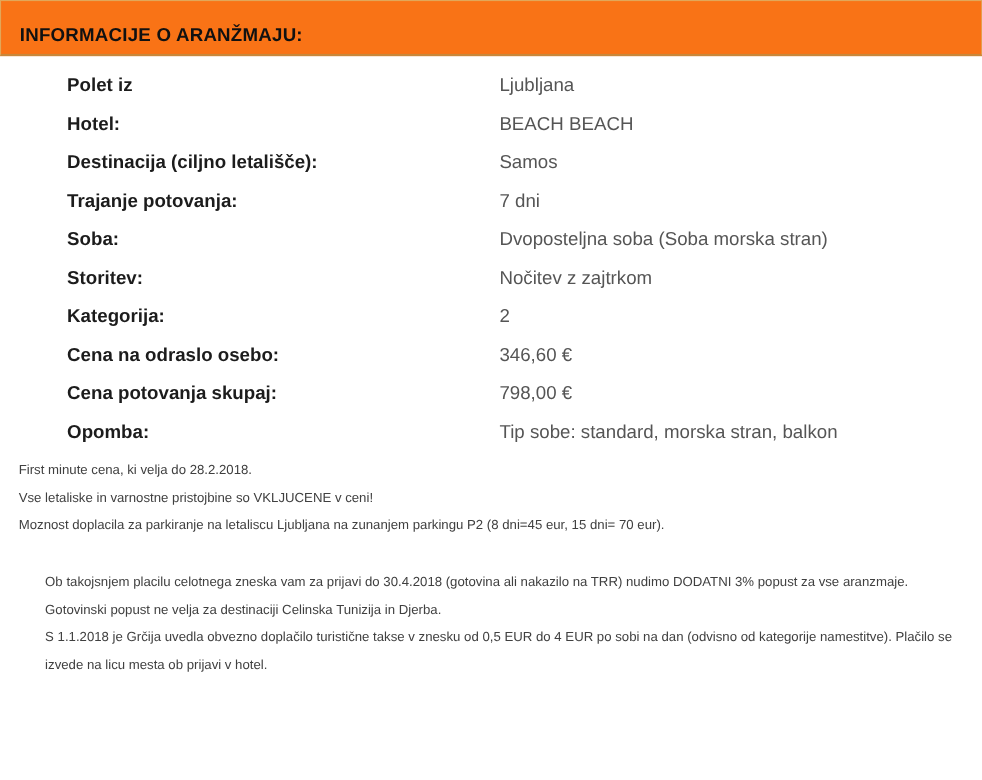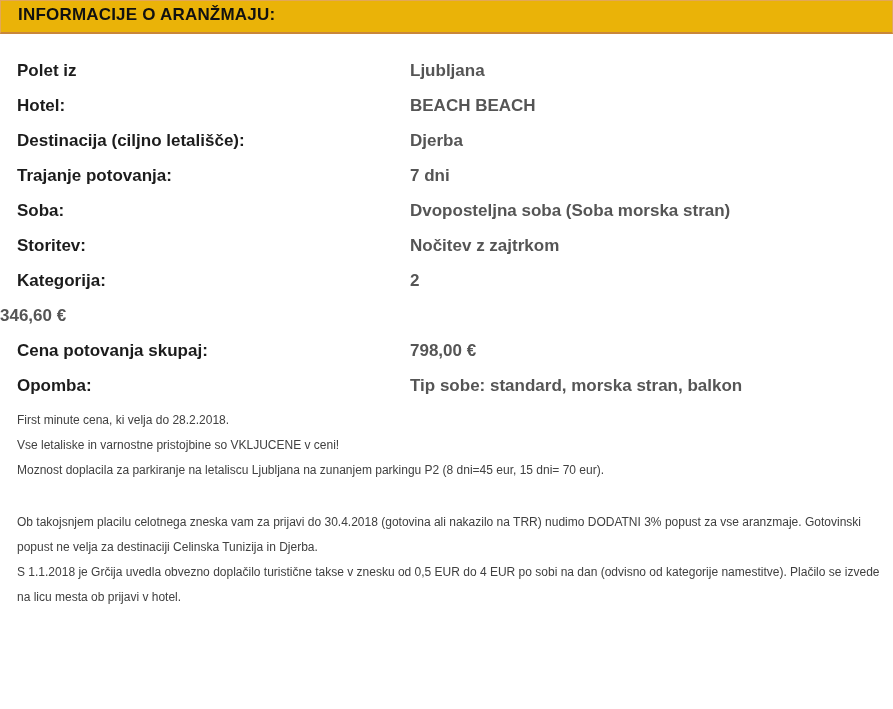--- a/index.html
+++ b/index.html
@@ -4,99 +4,102 @@
 <style>
   * { box-sizing: border-box; margin: 0; padding: 0; }
   html, body {
     width: 893px;
     height: 709px;
     background: #ffffff;
     font-family: "Liberation Sans", sans-serif;
     overflow: hidden;
   }
   .section-header {
-    background: #eab308;
+    background: #f97316;
     border: 1px solid #e2a759;
     border-bottom: 2px solid #c9873a;
-    padding: 4px 10px 7px 17px;
+    padding: 21px 10px 7px 17px;
     font-size: 17px;
     font-weight: bold;
     color: #111111;
     letter-spacing: 0.2px;
   }
   .info-table {
-    margin-top: 19px;
+    margin-top: 9px;
+    padding-left: 44px;
   }
   .info-row {
     display: flex;
     align-items: center;
     height: 35px;
   }
   .info-label {
     width: 410px;
     padding-left: 17px;
     font-size: 17px;
     font-weight: bold;
     color: #1c1c1c;
     flex: 0 0 410px;
   }
   .info-value {
     font-size: 17px;
-    font-weight: bold;
+    font-weight: normal;
     color: #555555;
   }
   .notes {
     margin-top: 5px;
     padding: 0 10px 0 17px;
     font-size: 12px;
     font-weight: normal;
     color: #404040;
     line-height: 25px;
   }
   .note-block-2 {
     margin-top: 27px;
+    margin-left: 24px;
   }
 </style>
 </head>
 <body>
 
 <div class="section-header">
   <span>INFORMACIJE O ARANŽMAJU:</span>
 </div>
 
 <div class="info-table">
   <div class="info-row">
     <div class="info-label">Polet iz</div>
     <div class="info-value">Ljubljana</div>
   </div>
   <div class="info-row">
     <div class="info-label">Hotel:</div>
     <div class="info-value">BEACH BEACH</div>
   </div>
   <div class="info-row">
     <div class="info-label">Destinacija (ciljno letališče):</div>
-    <div class="info-value">Djerba</div>
+    <div class="info-value">Samos</div>
   </div>
   <div class="info-row">
     <div class="info-label">Trajanje potovanja:</div>
     <div class="info-value">7 dni</div>
   </div>
   <div class="info-row">
     <div class="info-label">Soba:</div>
     <div class="info-value">Dvoposteljna soba (Soba morska stran)</div>
   </div>
   <div class="info-row">
     <div class="info-label">Storitev:</div>
     <div class="info-value">Nočitev z zajtrkom</div>
   </div>
   <div class="info-row">
     <div class="info-label">Kategorija:</div>
     <div class="info-value">2</div>
   </div>
   <div class="info-row">
+    <div class="info-label">Cena na odraslo osebo:</div>
     <div class="info-value">346,60 €</div>
   </div>
   <div class="info-row">
     <div class="info-label">Cena potovanja skupaj:</div>
     <div class="info-value">798,00 €</div>
   </div>
   <div class="info-row">
     <div class="info-label">Opomba:</div>
     <div class="info-value">Tip sobe: standard, morska stran, balkon</div>
   </div>

